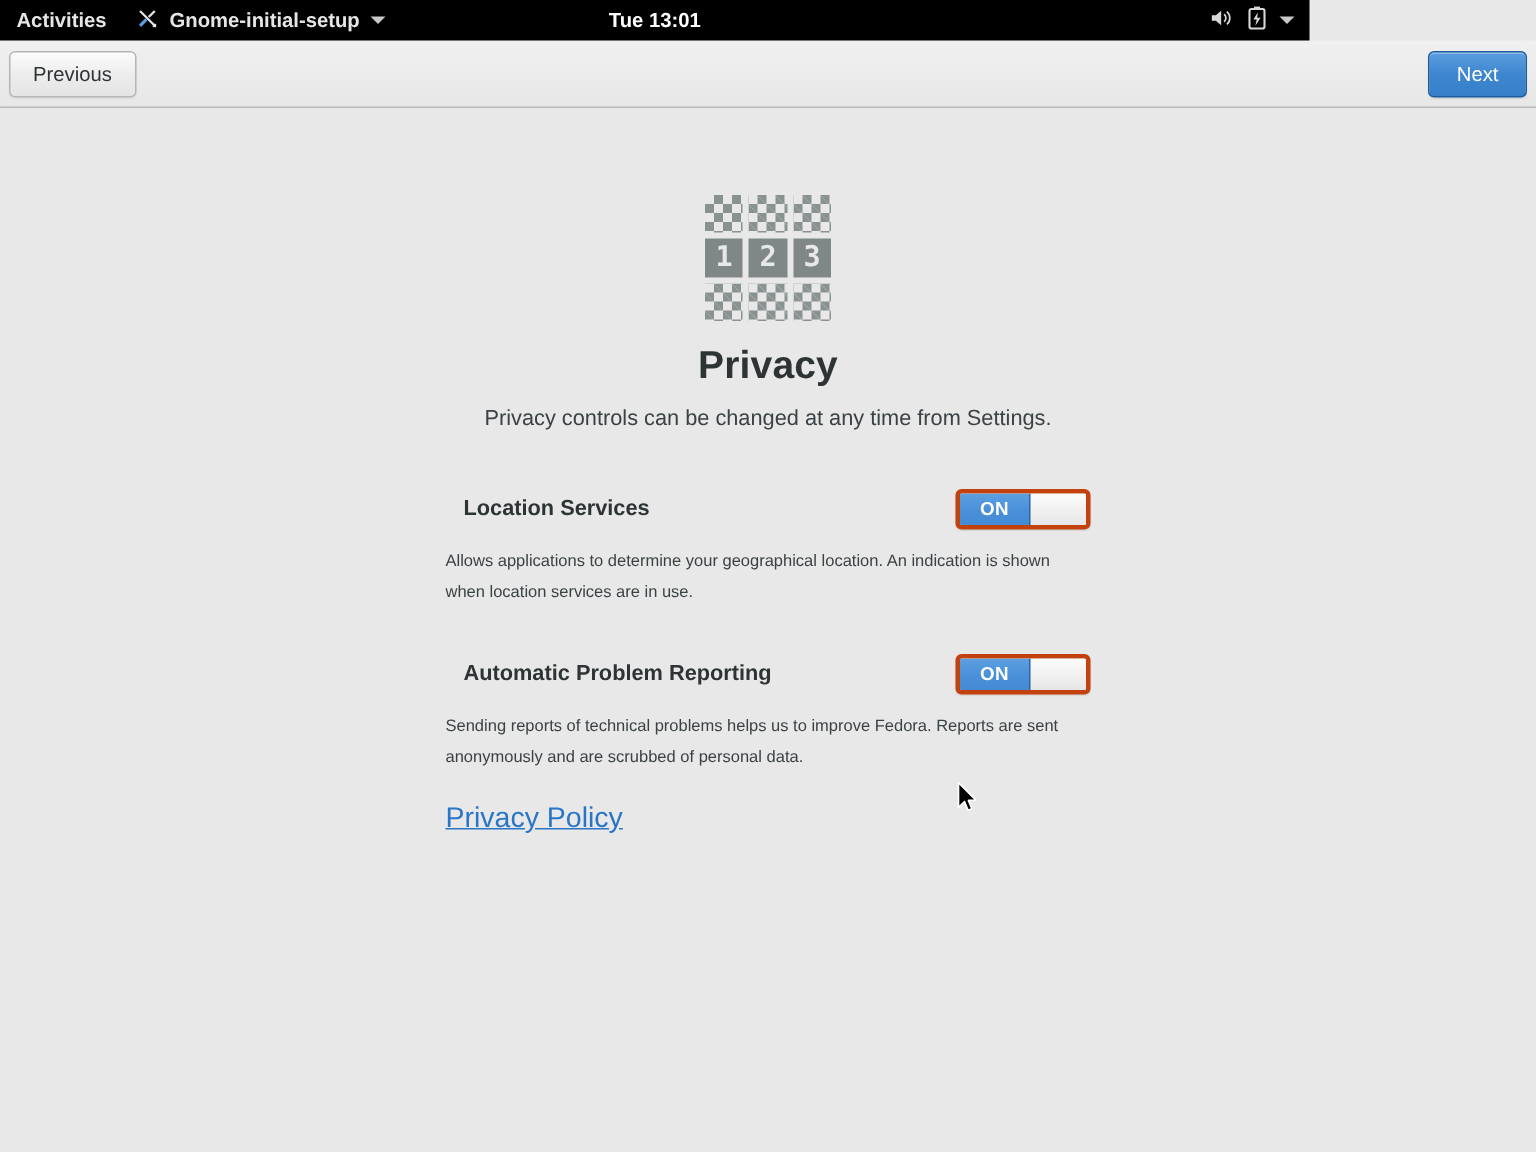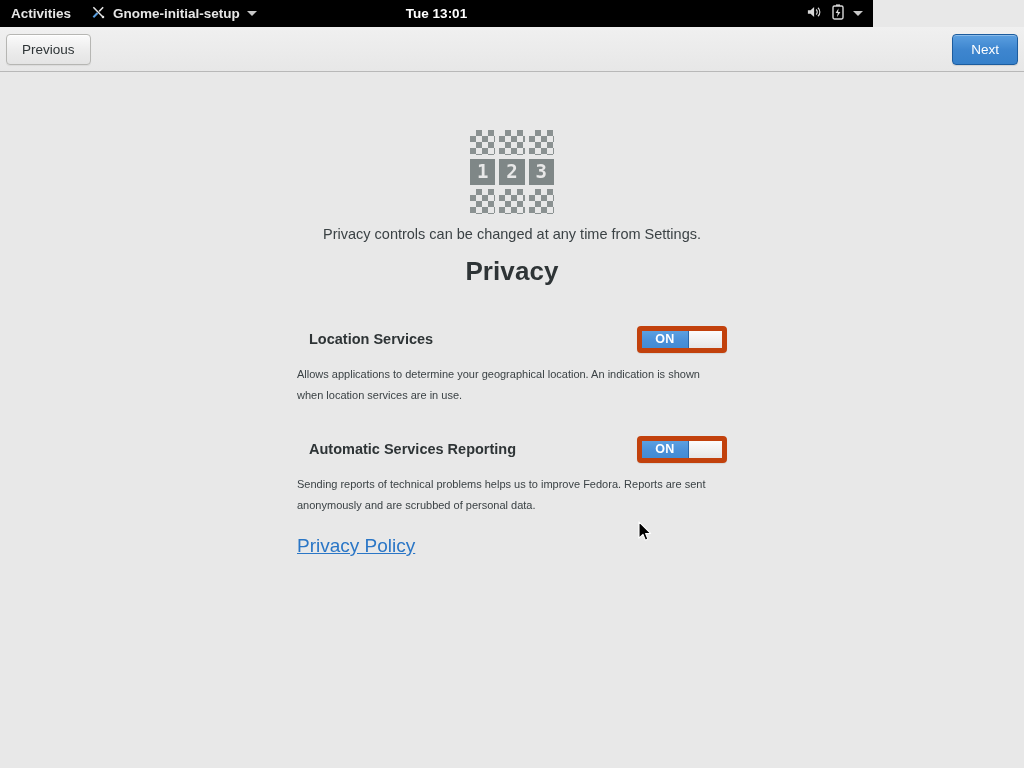--- a/index.html
+++ b/index.html
@@ -196,21 +196,21 @@
   .option-label {
     font-size: 14.5px;
     font-weight: bold;
     color: #2e3436;
   }
 
   
   .switch {
     width: 90px;
     height: 27px;
-    border: 5px solid #c2410c;
+    border: 3px solid #c2410c;
     border-radius: 4px;
     display: flex;
     overflow: hidden;
     cursor: pointer;
     box-shadow: 0 1px 1px rgba(0,0,0,0.08);
     background: #e8e8e8;
   }
 
   .switch .sw-on {
     flex: 0 0 46px;
@@ -315,40 +315,40 @@
     <div class="icon-cell checker"></div>
     <div class="icon-cell checker"></div>
     <div class="icon-cell num">1</div>
     <div class="icon-cell num">2</div>
     <div class="icon-cell num">3</div>
     <div class="icon-cell checker"></div>
     <div class="icon-cell checker"></div>
     <div class="icon-cell checker"></div>
   </div>
 
+  <div id="page-title">Privacy</div>
   <div id="page-subtitle">Privacy controls can be changed at any time from Settings.</div>
-  <div id="page-title">Privacy</div>
 
   <div id="options">
 
     
     <div class="option-row">
       <div class="option-label">Location Services</div>
       <div class="switch">
         <div class="sw-on">ON</div>
         <div class="sw-knob"></div>
       </div>
     </div>
     <div class="option-desc">Allows applications to determine your geographical location. An indication is shown when location services are in use.</div>
 
     <div class="spacer-lg"></div>
 
     
     <div class="option-row">
-      <div class="option-label">Automatic Services Reporting</div>
+      <div class="option-label">Automatic Problem Reporting</div>
       <div class="switch">
         <div class="sw-on">ON</div>
         <div class="sw-knob"></div>
       </div>
     </div>
     <div class="option-desc">Sending reports of technical problems helps us to improve Fedora. Reports are sent anonymously and are scrubbed of personal data.</div>
 
     <a id="privacy-policy-link" href="#">Privacy Policy</a>
   </div>
 </div>

